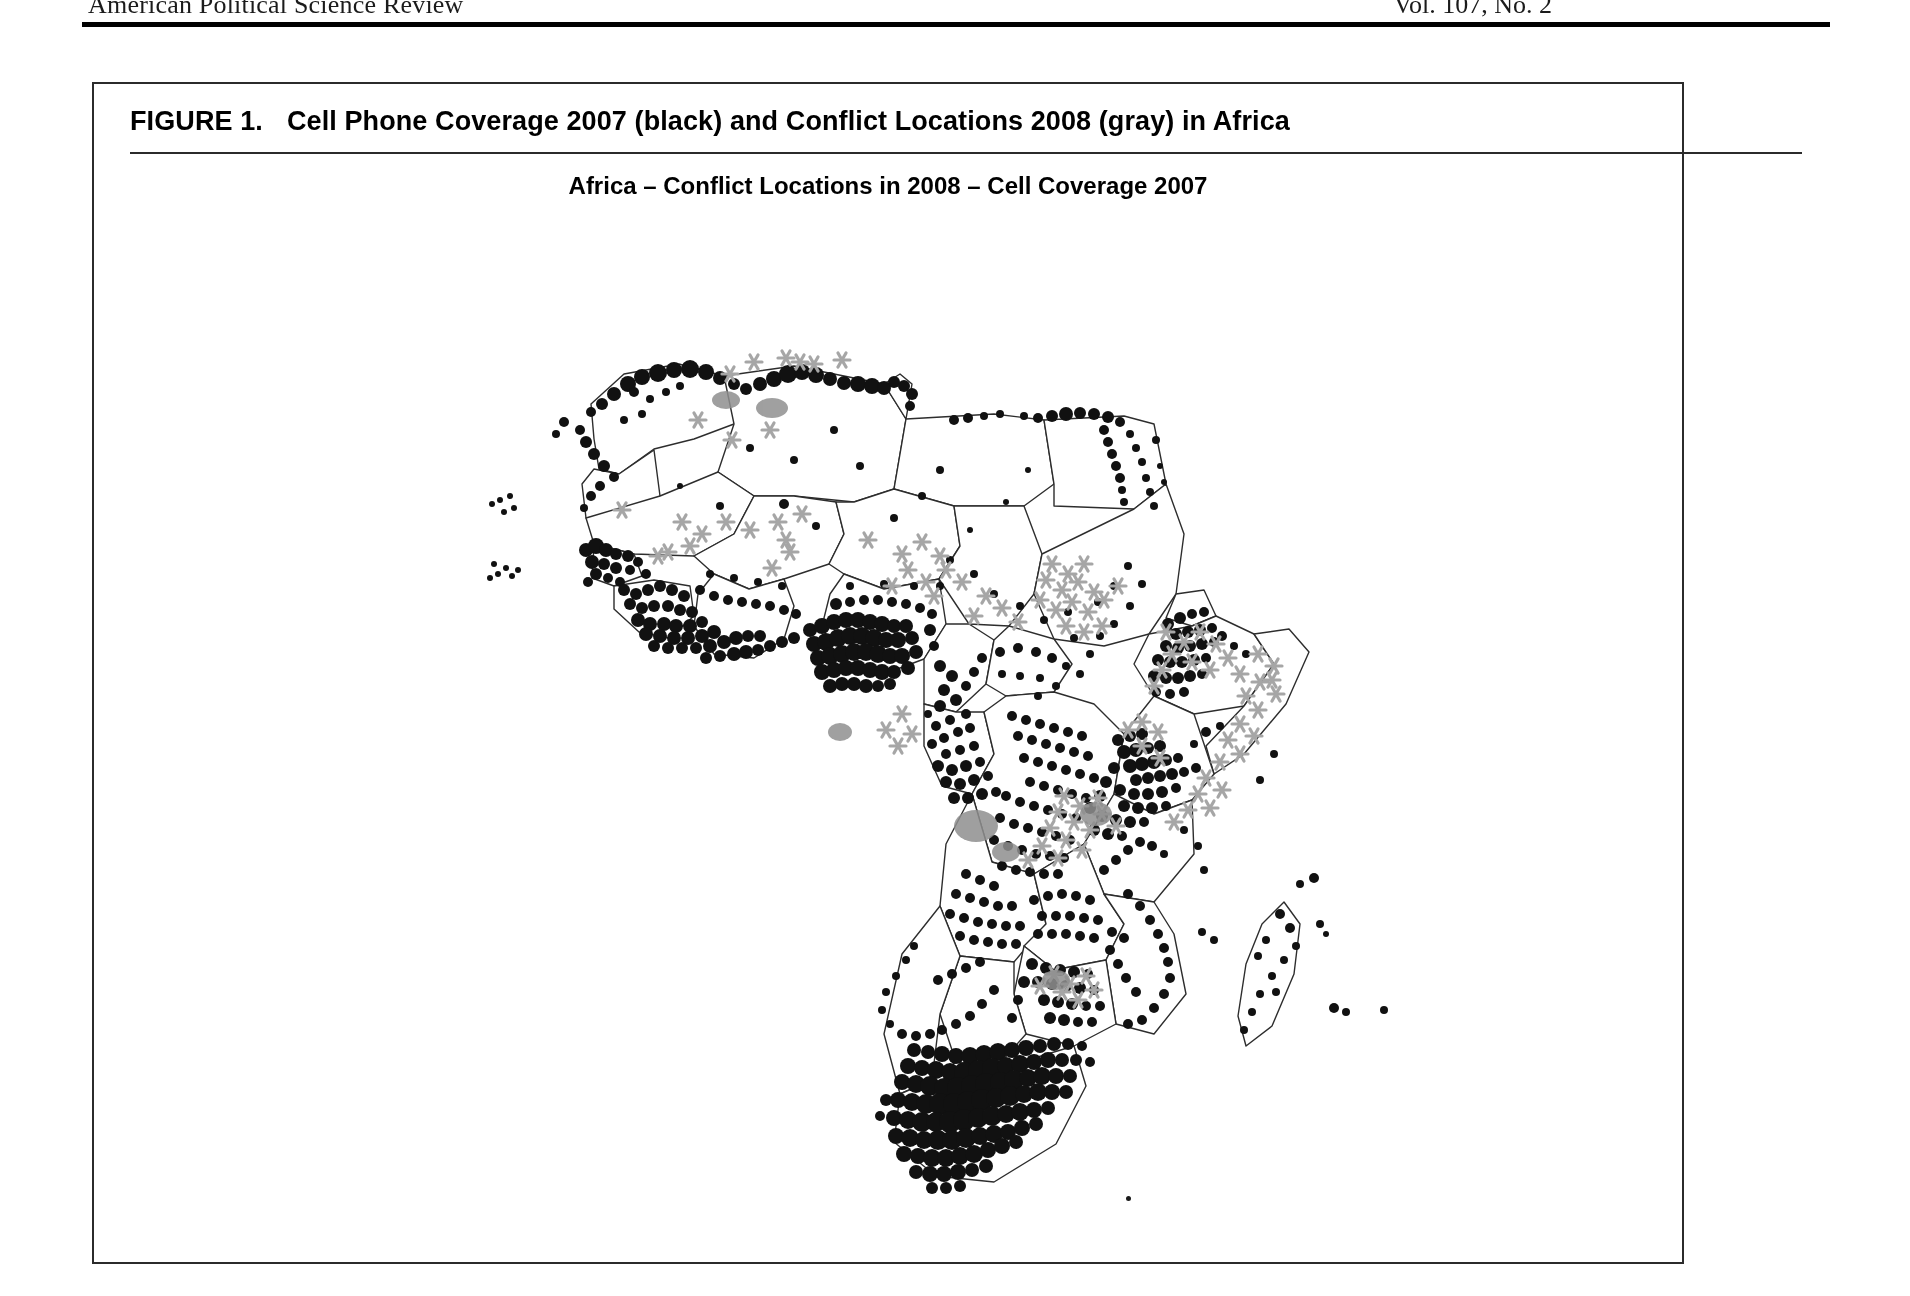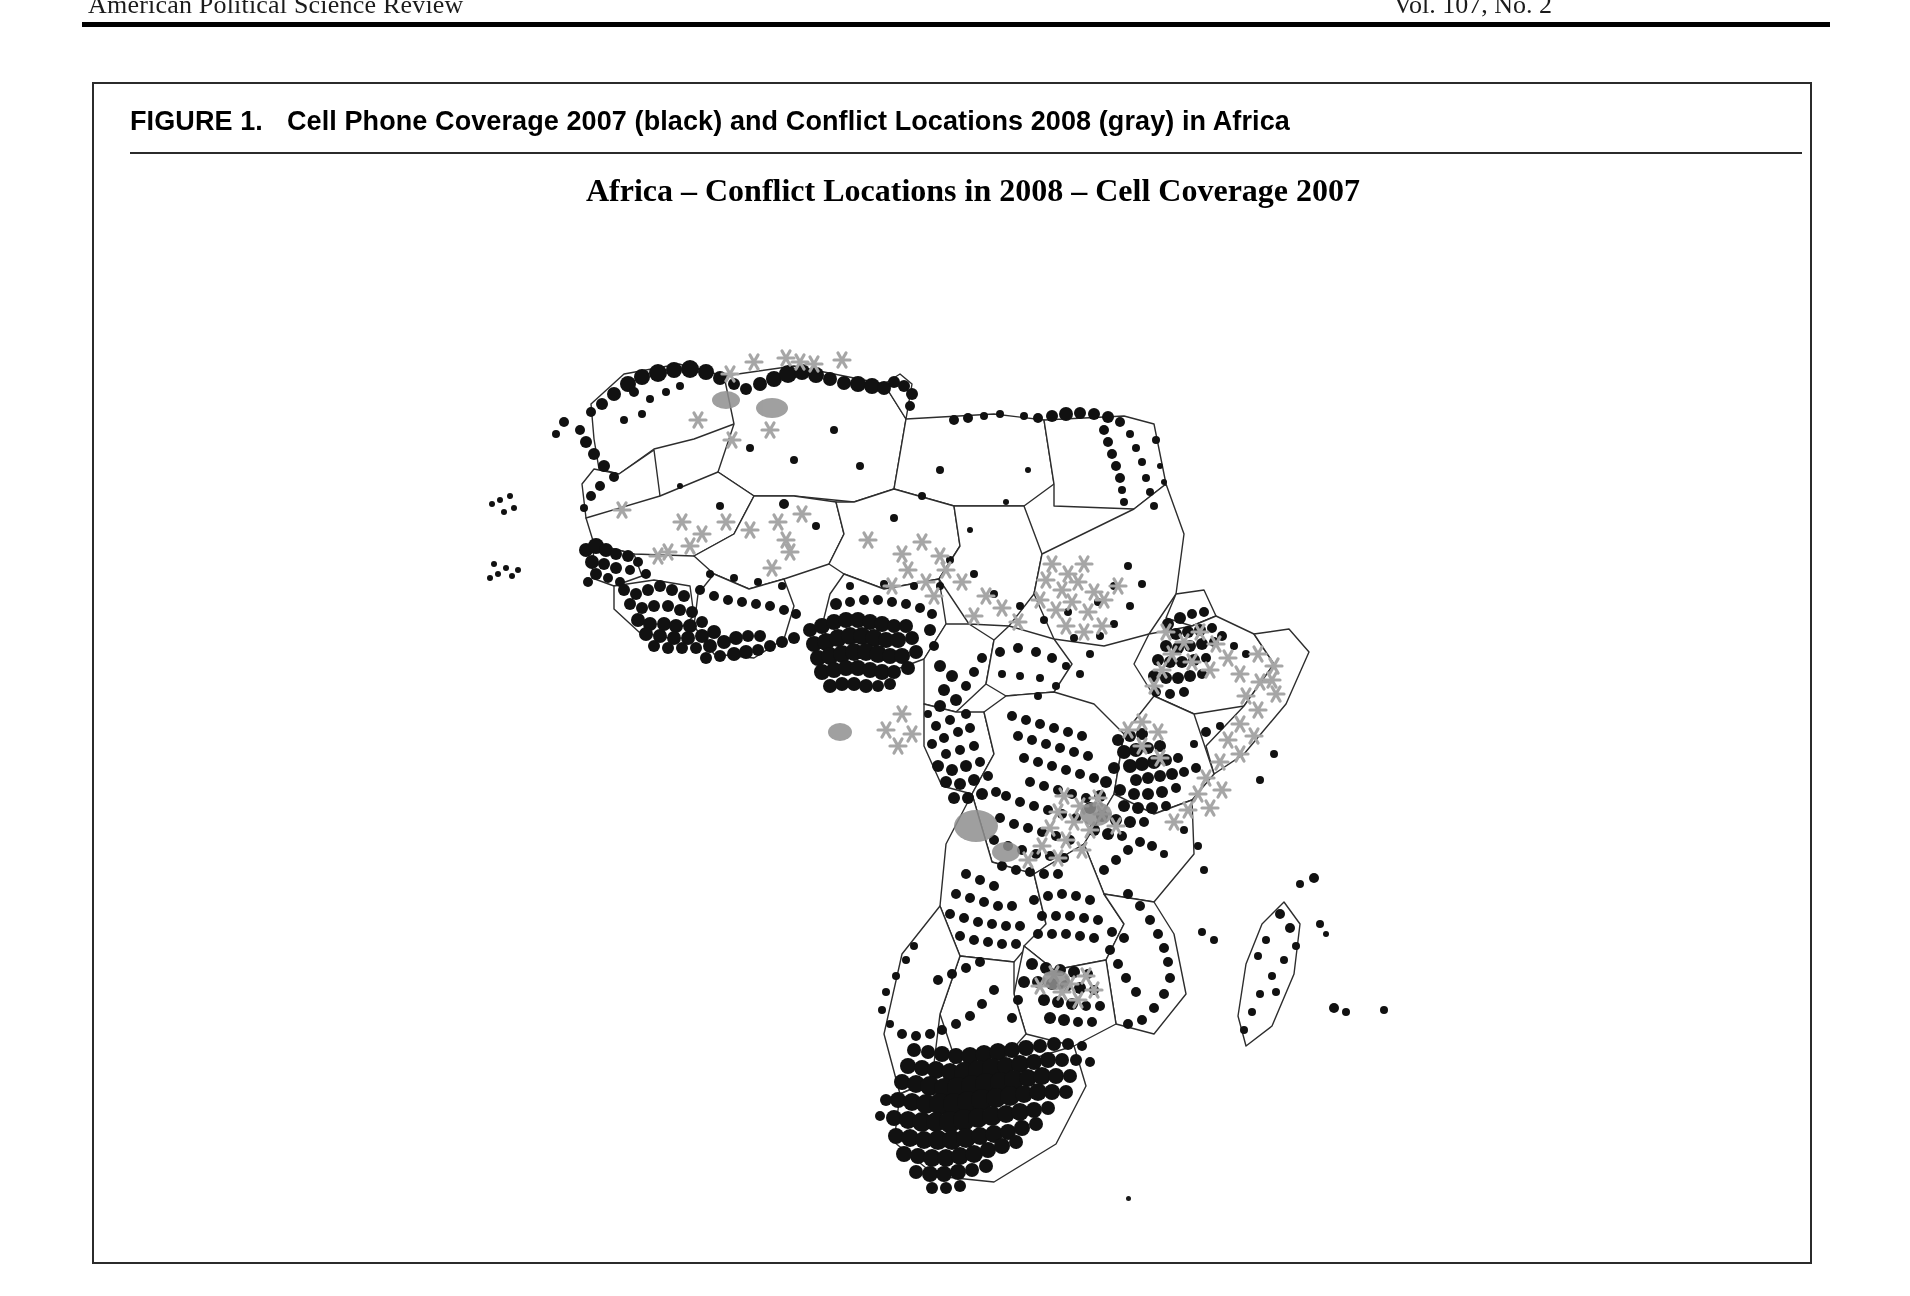--- a/index.html
+++ b/index.html
@@ -49,21 +49,21 @@
     width: 1748px;
     height: 5px;
     background: #000000;
   }
 
   
   .figure-box {
     position: absolute;
     left: 92px;
     top: 82px;
-    width: 1720px;
+    width: 1592px;
     height: 1182px;
     border: 2px solid #2b2b2b;
     background: #ffffff;
     box-sizing: border-box;
   }
   .figure-caption {
     position: absolute;
     left: 36px;
     top: 22px;
     font-family: "Liberation Sans", sans-serif;
@@ -84,25 +84,24 @@
     height: 2px;
     background: #2b2b2b;
   }
 
   .plot-title {
     position: absolute;
     top: 88px;
     left: 0;
     width: 100%;
     text-align: center;
-    font-family: Liberation Serif, serif;
+    font-family: Liberation Sans, sans-serif;
     font-weight: bold;
-    font-size: 32px;
+    font-size: 24px;
     color: #000000;
-    padding-left: 21px;
   }
 
   
   .map-wrap {
     position: absolute;
     left: 0;
     top: 150px;
     width: 1740px;
     height: 1020px;
   }

